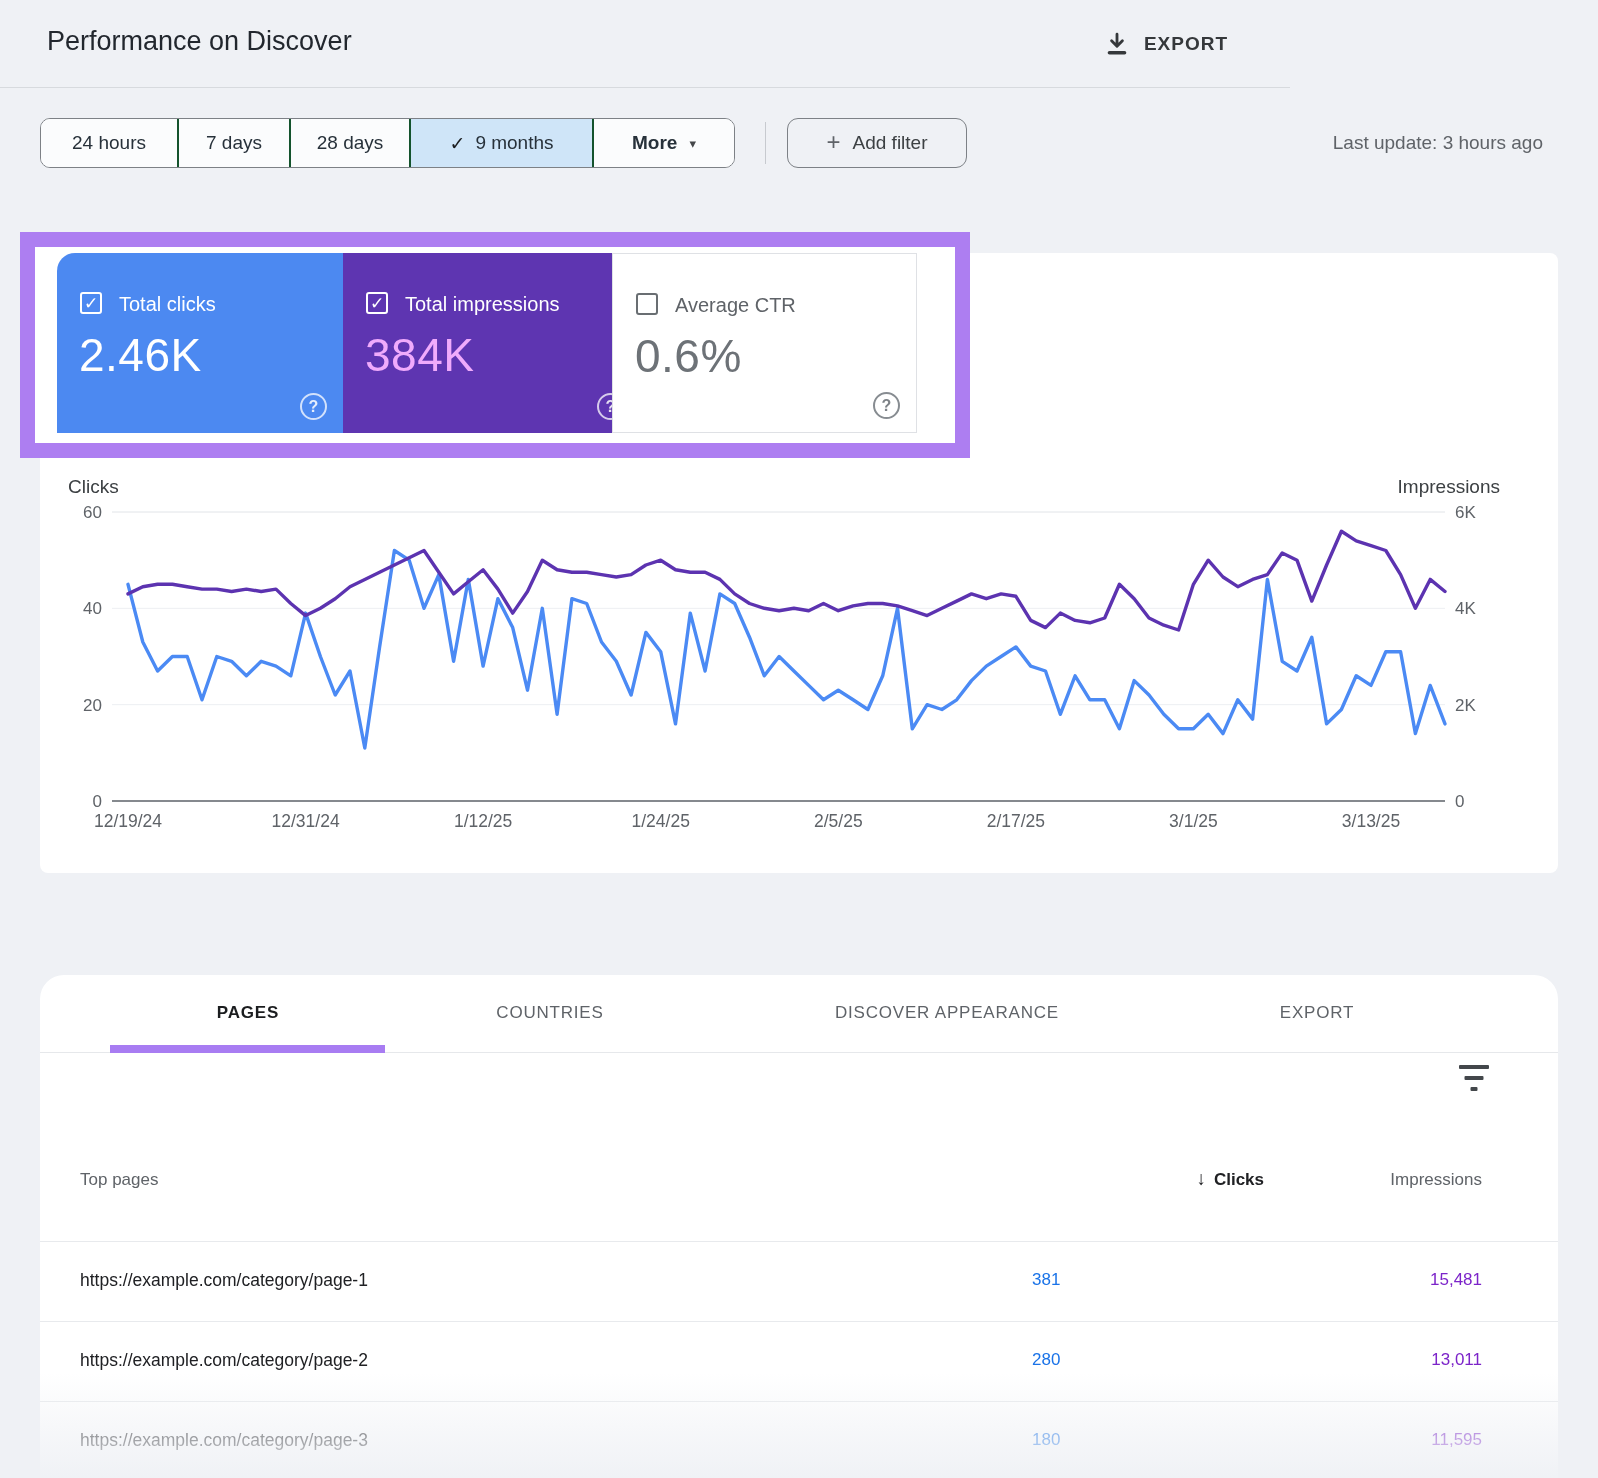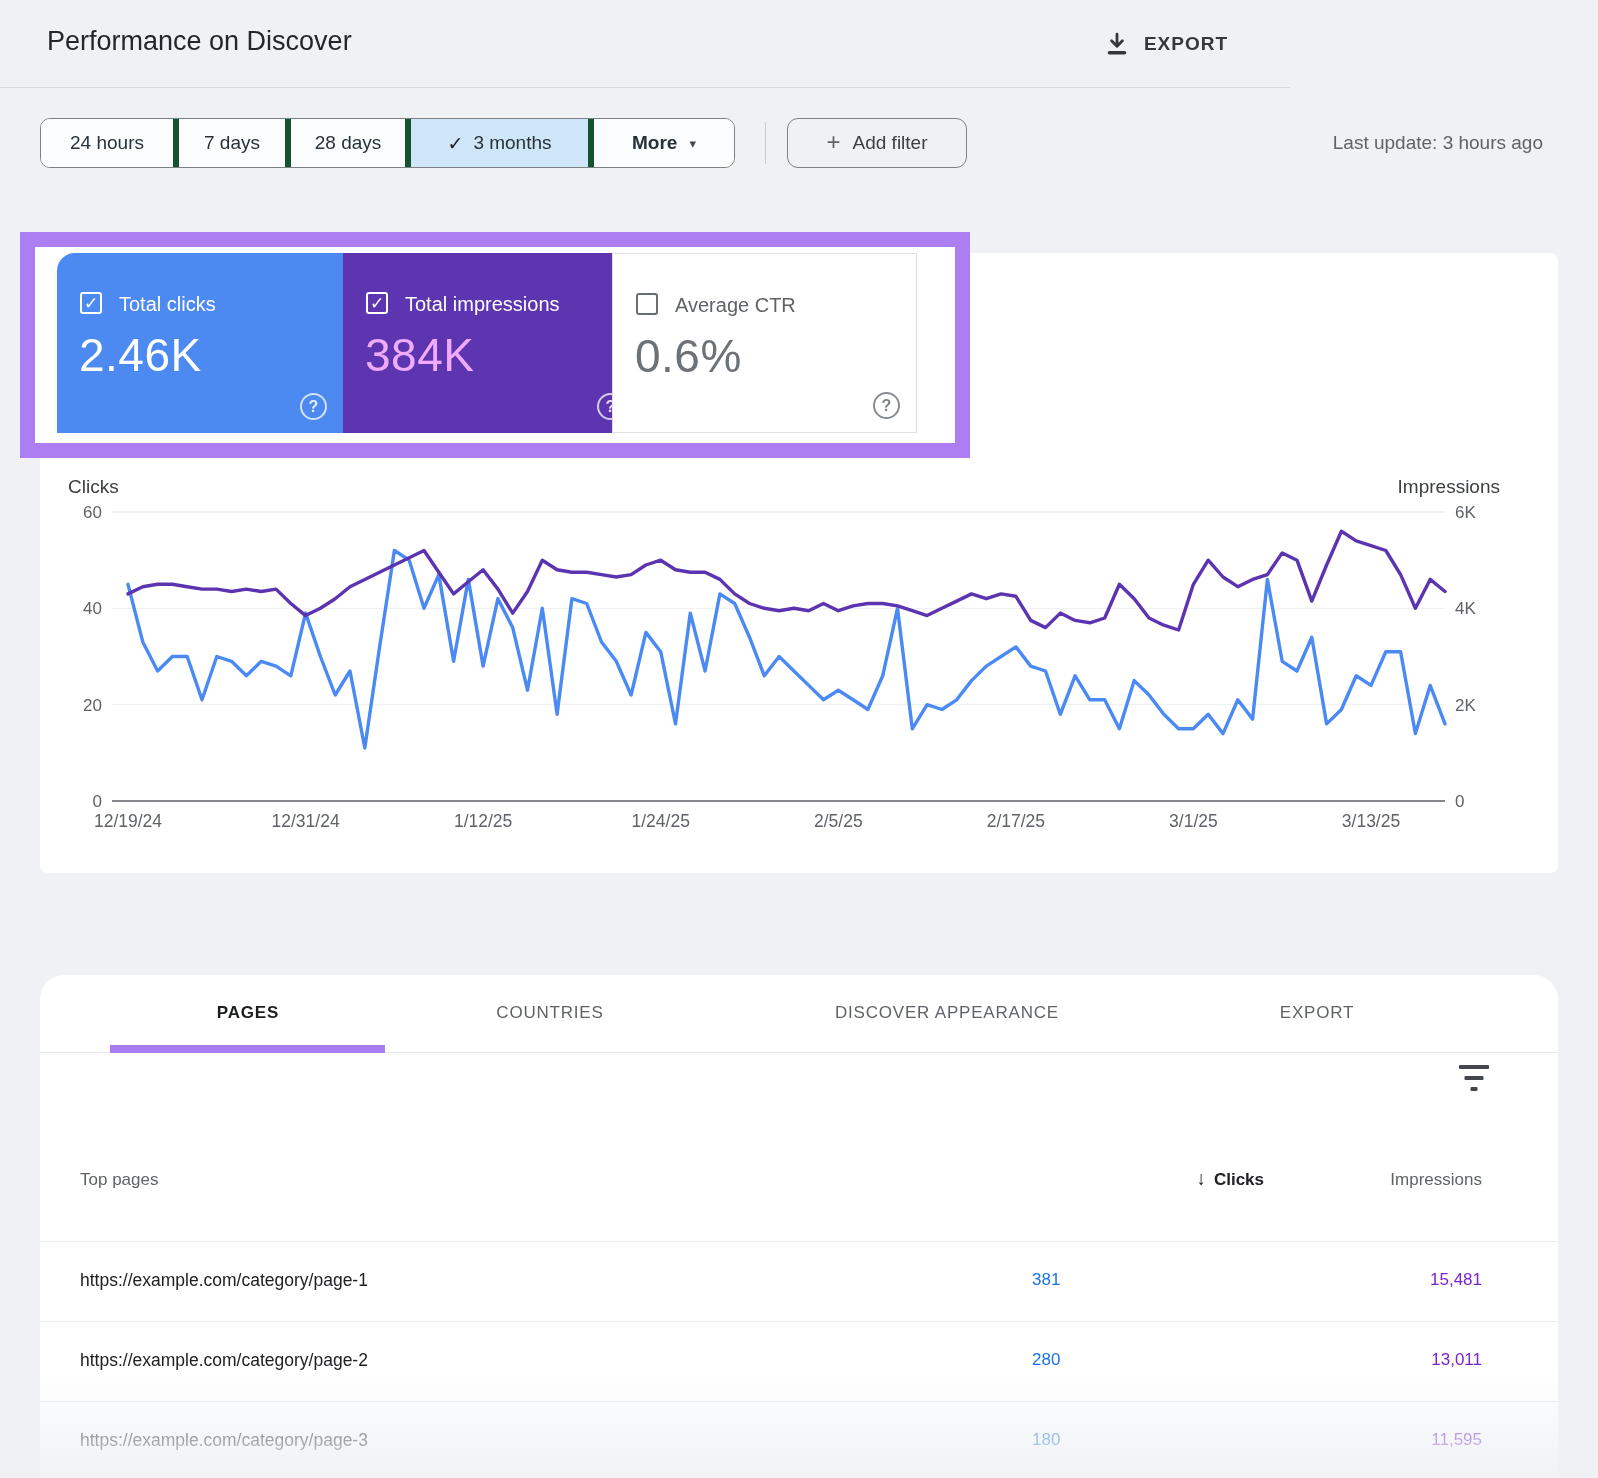--- a/index.html
+++ b/index.html
@@ -16,21 +16,21 @@
   .export-btn { position:absolute; right:62px; top:24px; height:40px;
     display:flex; align-items:center; gap:14px; cursor:pointer; background:none; border:none;
     font-family:inherit; }
   .export-label { font-size:19px; font-weight:700; letter-spacing:1px; color:#35383b; }
   
   .toolbar { position:absolute; left:0; top:88px; width:1598px; height:110px; }
   .segmented { position:absolute; left:40px; top:30px; height:50px; display:flex;
     border:1px solid #7d8186; border-radius:10px; overflow:hidden; background:#fbfcfd; }
   .segment { display:flex; align-items:center; justify-content:center; gap:10px;
     font-size:19px; color:#27313a; border:none; background:#fbfcfd; cursor:pointer;
-    border-right:6px solid #14532d; font-family:inherit; }
+    border-right:2px solid #14532d; font-family:inherit; }
   .segment:last-child { border-right:none;font-weight:bold; }
   .segment.selected { background:#cfe5f8; }
   .segment .check { font-size:19px; color:#1a1c1e; }
   .segment .caret { font-size:13px; color:#44474a; margin-left:2px; }
   .v-divider { position:absolute; left:765px; top:34px; width:1px; height:42px; background:#c7cacf; }
   .add-filter { position:absolute; left:787px; top:30px; width:180px; height:50px;
     border:1px solid #7d8186; border-radius:11px; background:transparent; cursor:pointer;
     display:flex; align-items:center; justify-content:center; gap:12px;
     font-size:19px; color:#3c4043; font-family:inherit; }
   .add-filter .plus { font-size:24px; font-weight:400; color:#5f6368; margin-top:-2px; }
@@ -111,21 +111,21 @@
         <span>24 hours</span>
       </button>
       <button class="segment" style="width: 112px;">
         <span>7 days</span>
       </button>
       <button class="segment" style="width: 120px;">
         <span>28 days</span>
       </button>
       <button class="segment selected" style="width: 183px;">
         <span class="check">✓</span>
-        <span>3 months</span>
+        <span>9 months</span>
       </button>
       <button class="segment" style="width: 140px;">
         <span>More</span>
         <span class="caret">▾</span>
       </button>
     </div>
   <div class="v-divider"></div>
   <button class="add-filter">
     <span class="plus">+</span>
     <span>Add filter</span>

